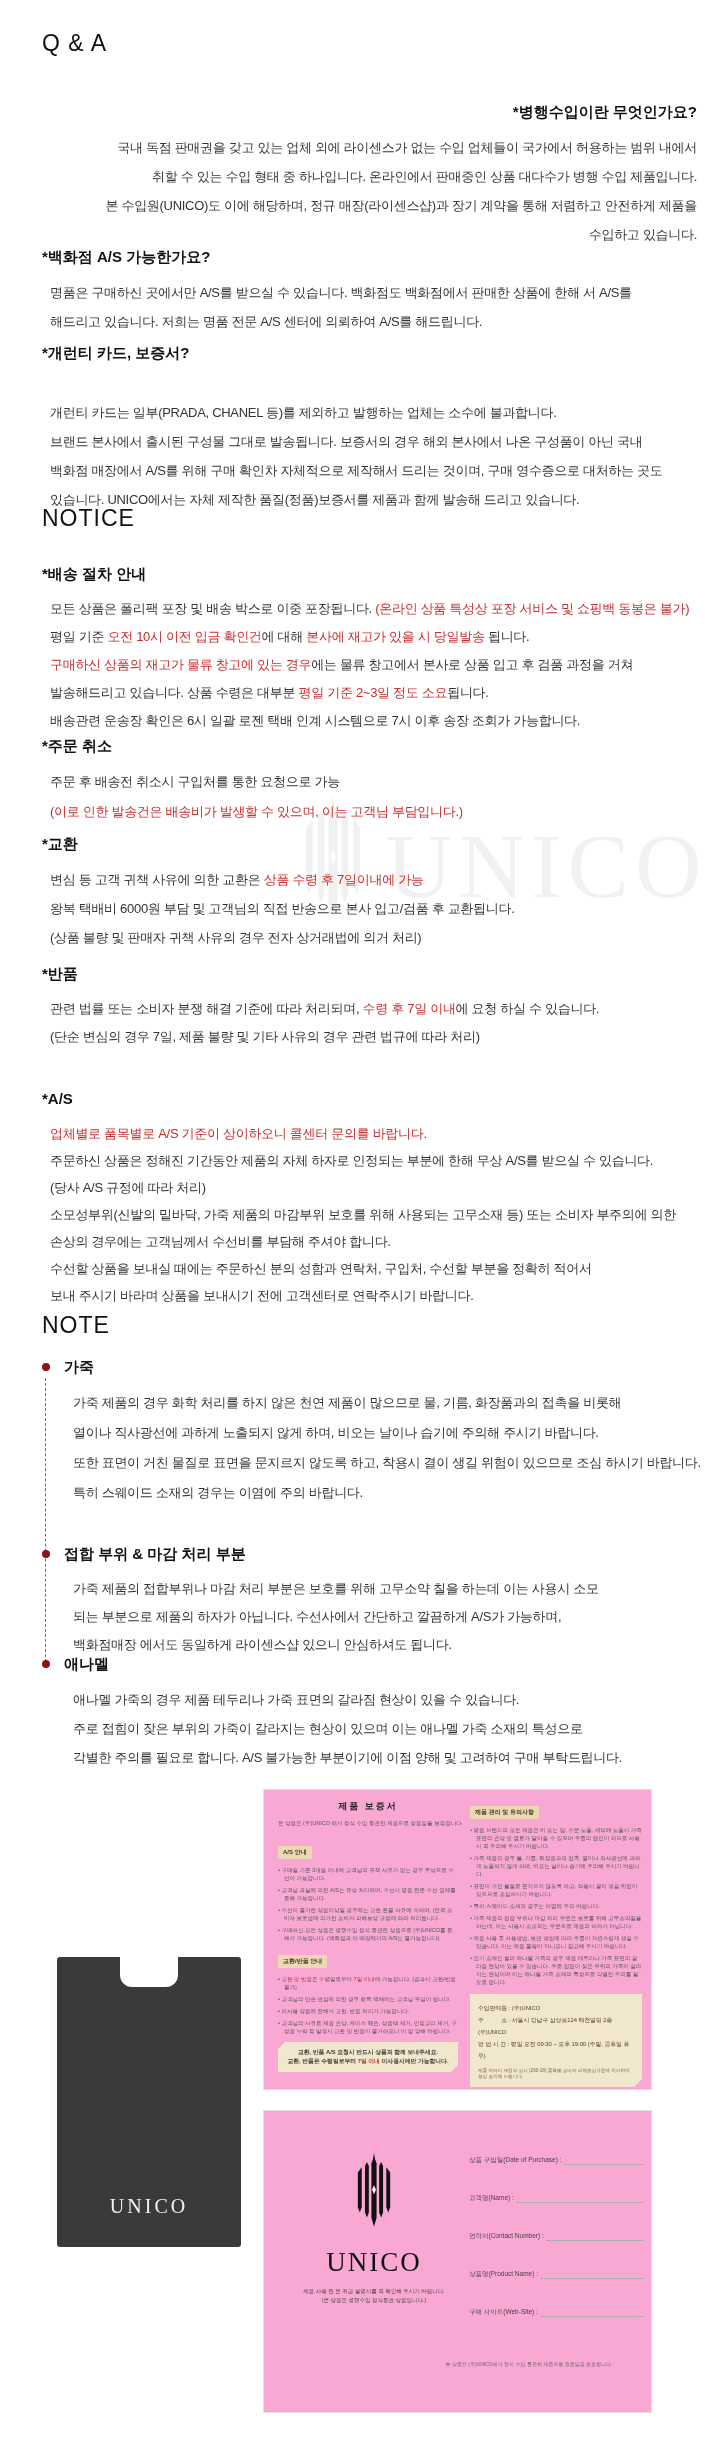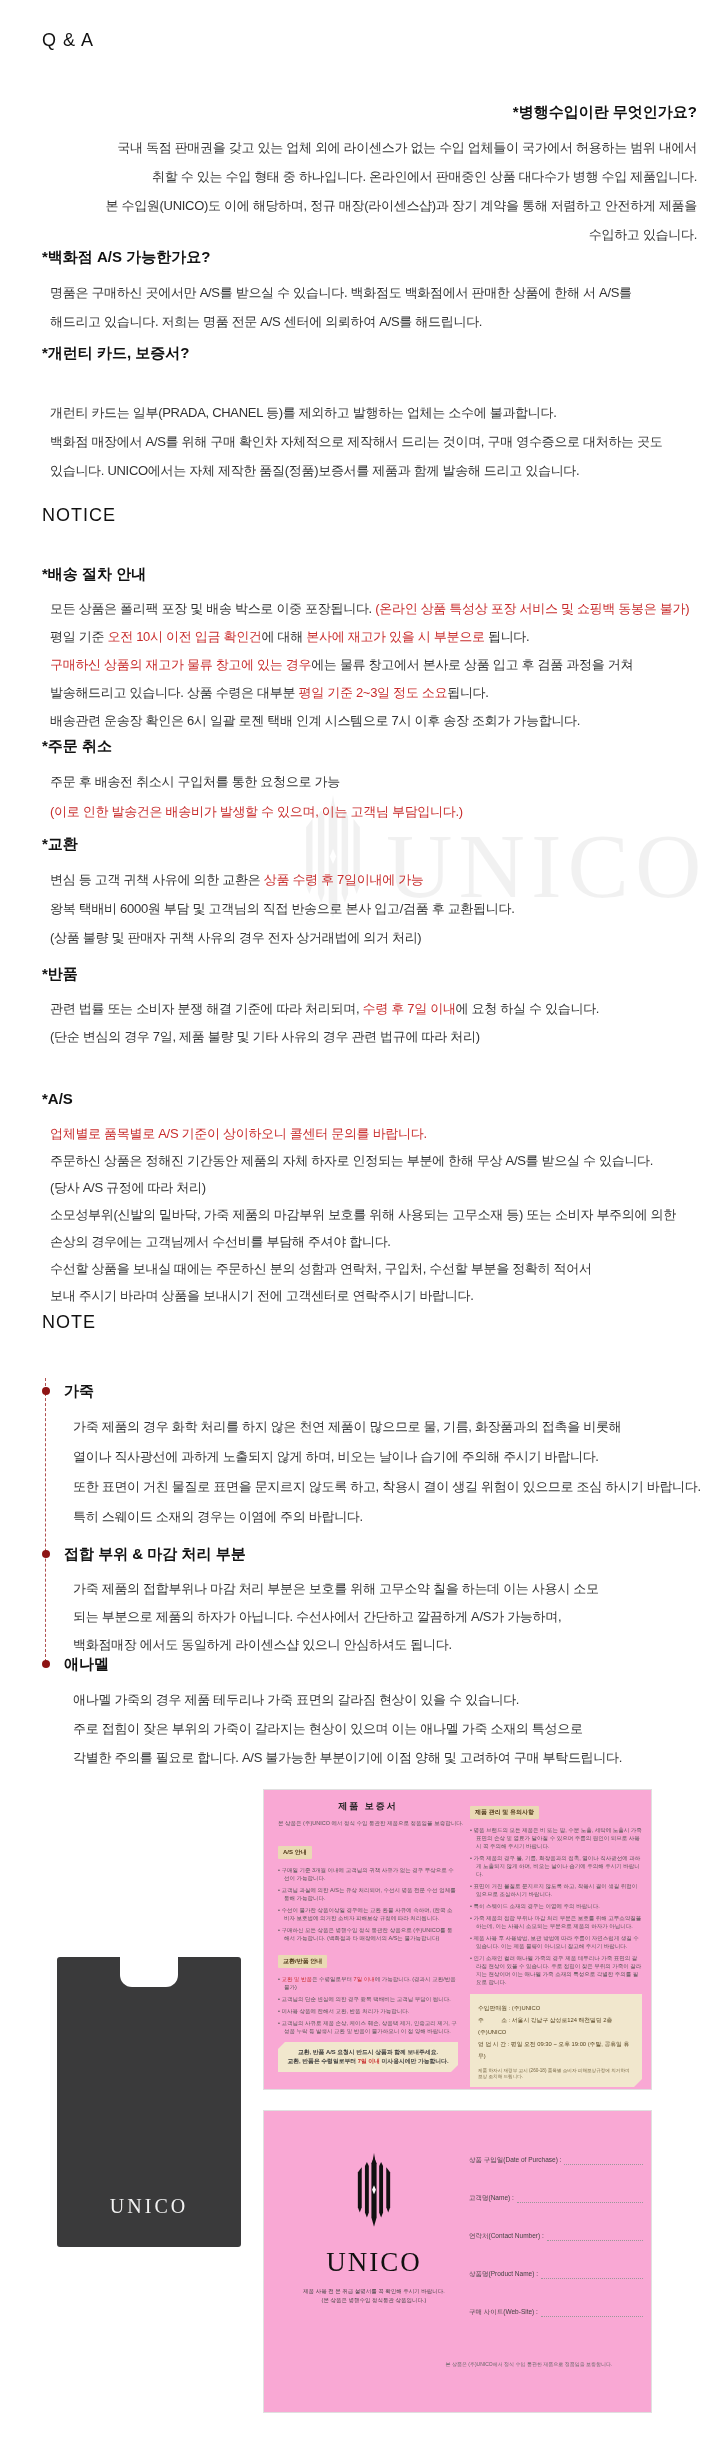--- a/index.html
+++ b/index.html
@@ -3,21 +3,21 @@
 <meta charset="utf-8">
 <style>
   html,body{margin:0;padding:0;}
   body{
     width:705px;height:2442px;position:relative;overflow:hidden;
     background:#ffffff;
     font-family:"Liberation Sans","DejaVu Sans",sans-serif;
     color:#2e2e2e;
   }
   .section{position:absolute;left:42px;width:655px;z-index:2;}
-  .h1{font-size:18px;color:#111;letter-spacing:1px;font-weight:500;}
+  .h1{font-size:23px;color:#111;letter-spacing:1px;font-weight:500;}
   .sec-item{position:absolute;left:0;width:655px;}
   .qhead{font-size:15px;font-weight:bold;color:#111;height:18px;margin-bottom:12px;white-space:nowrap;}
   .qbody{margin-left:8px;font-size:13px;color:#333;letter-spacing:-0.3px;}
   .tline{white-space:nowrap;}
   .red{color:#c82c2c;}
   
   #note .qhead{margin-left:22px;}
   #note .qbody{margin-left:31px;}
   .note-dot{position:absolute;left:0;top:5px;width:8px;height:8px;border-radius:50%;background:#8e1414;}
   .note-dash{position:absolute;left:3px;top:76px;height:284px;border-left:1px dashed #b05050;z-index:0;}
@@ -88,33 +88,34 @@
       <div class="qhead">*백화점 A/S 가능한가요?</div>
       <div class="qbody" style="line-height: 29px;">
         <div class="tline"><span>명품은 구매하신 곳에서만 A/S를 받으실 수 있습니다. 백화점도 백화점에서 판매한 상품에 한해 서 A/S를</span></div>
         <div class="tline"><span>해드리고 있습니다. 저희는 명품 전문 A/S 센터에 의뢰하여 A/S를 해드립니다.</span></div>
       </div>
     </div>
     <div class="sec-item" style="top: 314px;">
       <div class="qhead">*개런티 카드, 보증서?</div>
       <div class="qbody" style="line-height: 29px; margin-top: 36px;">
         <div class="tline"><span>개런티 카드는 일부(PRADA, CHANEL 등)를 제외하고 발행하는 업체는 소수에 불과합니다.</span></div>
+        <div class="tline"><span>브랜드 본사에서 출시된 구성물 그대로 발송됩니다. 보증서의 경우 해외 본사에서 나온 구성품이 아닌 국내</span></div>
         <div class="tline"><span>백화점 매장에서 A/S를 위해 구매 확인차 자체적으로 제작해서 드리는 것이며, 구매 영수증으로 대처하는 곳도</span></div>
         <div class="tline"><span>있습니다. UNICO에서는 자체 제작한 품질(정품)보증서를 제품과 함께 발송해 드리고 있습니다.</span></div>
       </div>
     </div>
   </div>
 
 <div class="section" id="notice" style="top:505px;height:790px;">
   <div class="h1">NOTICE</div>
 <div class="sec-item" style="top: 60px;">
       <div class="qhead">*배송 절차 안내</div>
       <div class="qbody" style="line-height: 28px;">
         <div class="tline"><span>모든 상품은 폴리팩 포장 및 배송 박스로 이중 포장됩니다. </span><span class="red">(온라인 상품 특성상 포장 서비스 및 쇼핑백 동봉은 불가)</span></div>
-        <div class="tline"><span>평일 기준 </span><span class="red">오전 10시 이전 입금 확인건</span><span>에 대해 </span><span class="red">본사에 재고가 있을 시 부분으로</span><span> 됩니다.</span></div>
+        <div class="tline"><span>평일 기준 </span><span class="red">오전 10시 이전 입금 확인건</span><span>에 대해 </span><span class="red">본사에 재고가 있을 시 당일발송</span><span> 됩니다.</span></div>
         <div class="tline"><span class="red">구매하신 상품의 재고가 물류 창고에 있는 경우</span><span>에는 물류 창고에서 본사로 상품 입고 후 검품 과정을 거쳐</span></div>
         <div class="tline"><span>발송해드리고 있습니다. 상품 수령은 대부분 </span><span class="red">평일 기준 2~3일 정도 소요</span><span>됩니다.</span></div>
         <div class="tline"><span>배송관련 운송장 확인은 6시 일괄 로젠 택배 인계 시스템으로 7시 이후 송장 조회가 가능합니다.</span></div>
       </div>
     </div>
     <div class="sec-item" style="top: 232px;">
       <div class="qhead">*주문 취소</div>
       <div class="qbody" style="line-height: 30px;">
         <div class="tline"><span>주문 후 배송전 취소시 구입처를 통한 요청으로 가능</span></div>
         <div class="tline"><span class="red">(이로 인한 발송건은 배송비가 발생할 수 있으며, 이는 고객님 부담입니다.)</span></div>
@@ -145,21 +146,21 @@
         <div class="tline"><span>손상의 경우에는 고객님께서 수선비를 부담해 주셔야 합니다.</span></div>
         <div class="tline"><span>수선할 상품을 보내실 때에는 주문하신 분의 성함과 연락처, 구입처, 수선할 부분을 정확히 적어서</span></div>
         <div class="tline"><span>보내 주시기 바라며 상품을 보내시기 전에 고객센터로 연락주시기 바랍니다.</span></div>
       </div>
     </div>
   </div>
 
 <div class="section" id="note" style="top:1302px;height:480px;">
   <div class="note-dash"></div>
   <div class="h1" style="position:relative;top:10px;">NOTE</div>
-<div class="sec-item" style="top: 80px;">
+<div class="sec-item" style="top: 56px;">
       <span class="note-dot"></span>
       <div class="qhead">가죽</div>
       <div class="qbody" style="line-height: 30px;">
         <div class="tline"><span>가죽 제품의 경우 화학 처리를 하지 않은 천연 제품이 많으므로 물, 기름, 화장품과의 접촉을 비롯해</span></div>
         <div class="tline"><span>열이나 직사광선에 과하게 노출되지 않게 하며, 비오는 날이나 습기에 주의해 주시기 바랍니다.</span></div>
         <div class="tline"><span>또한 표면이 거친 물질로 표면을 문지르지 않도록 하고, 착용시 결이 생길 위험이 있으므로 조심 하시기 바랍니다.</span></div>
         <div class="tline"><span>특히 스웨이드 소재의 경우는 이염에 주의 바랍니다.</span></div>
       </div>
     </div>
     <div class="sec-item" style="top: 243px;">

